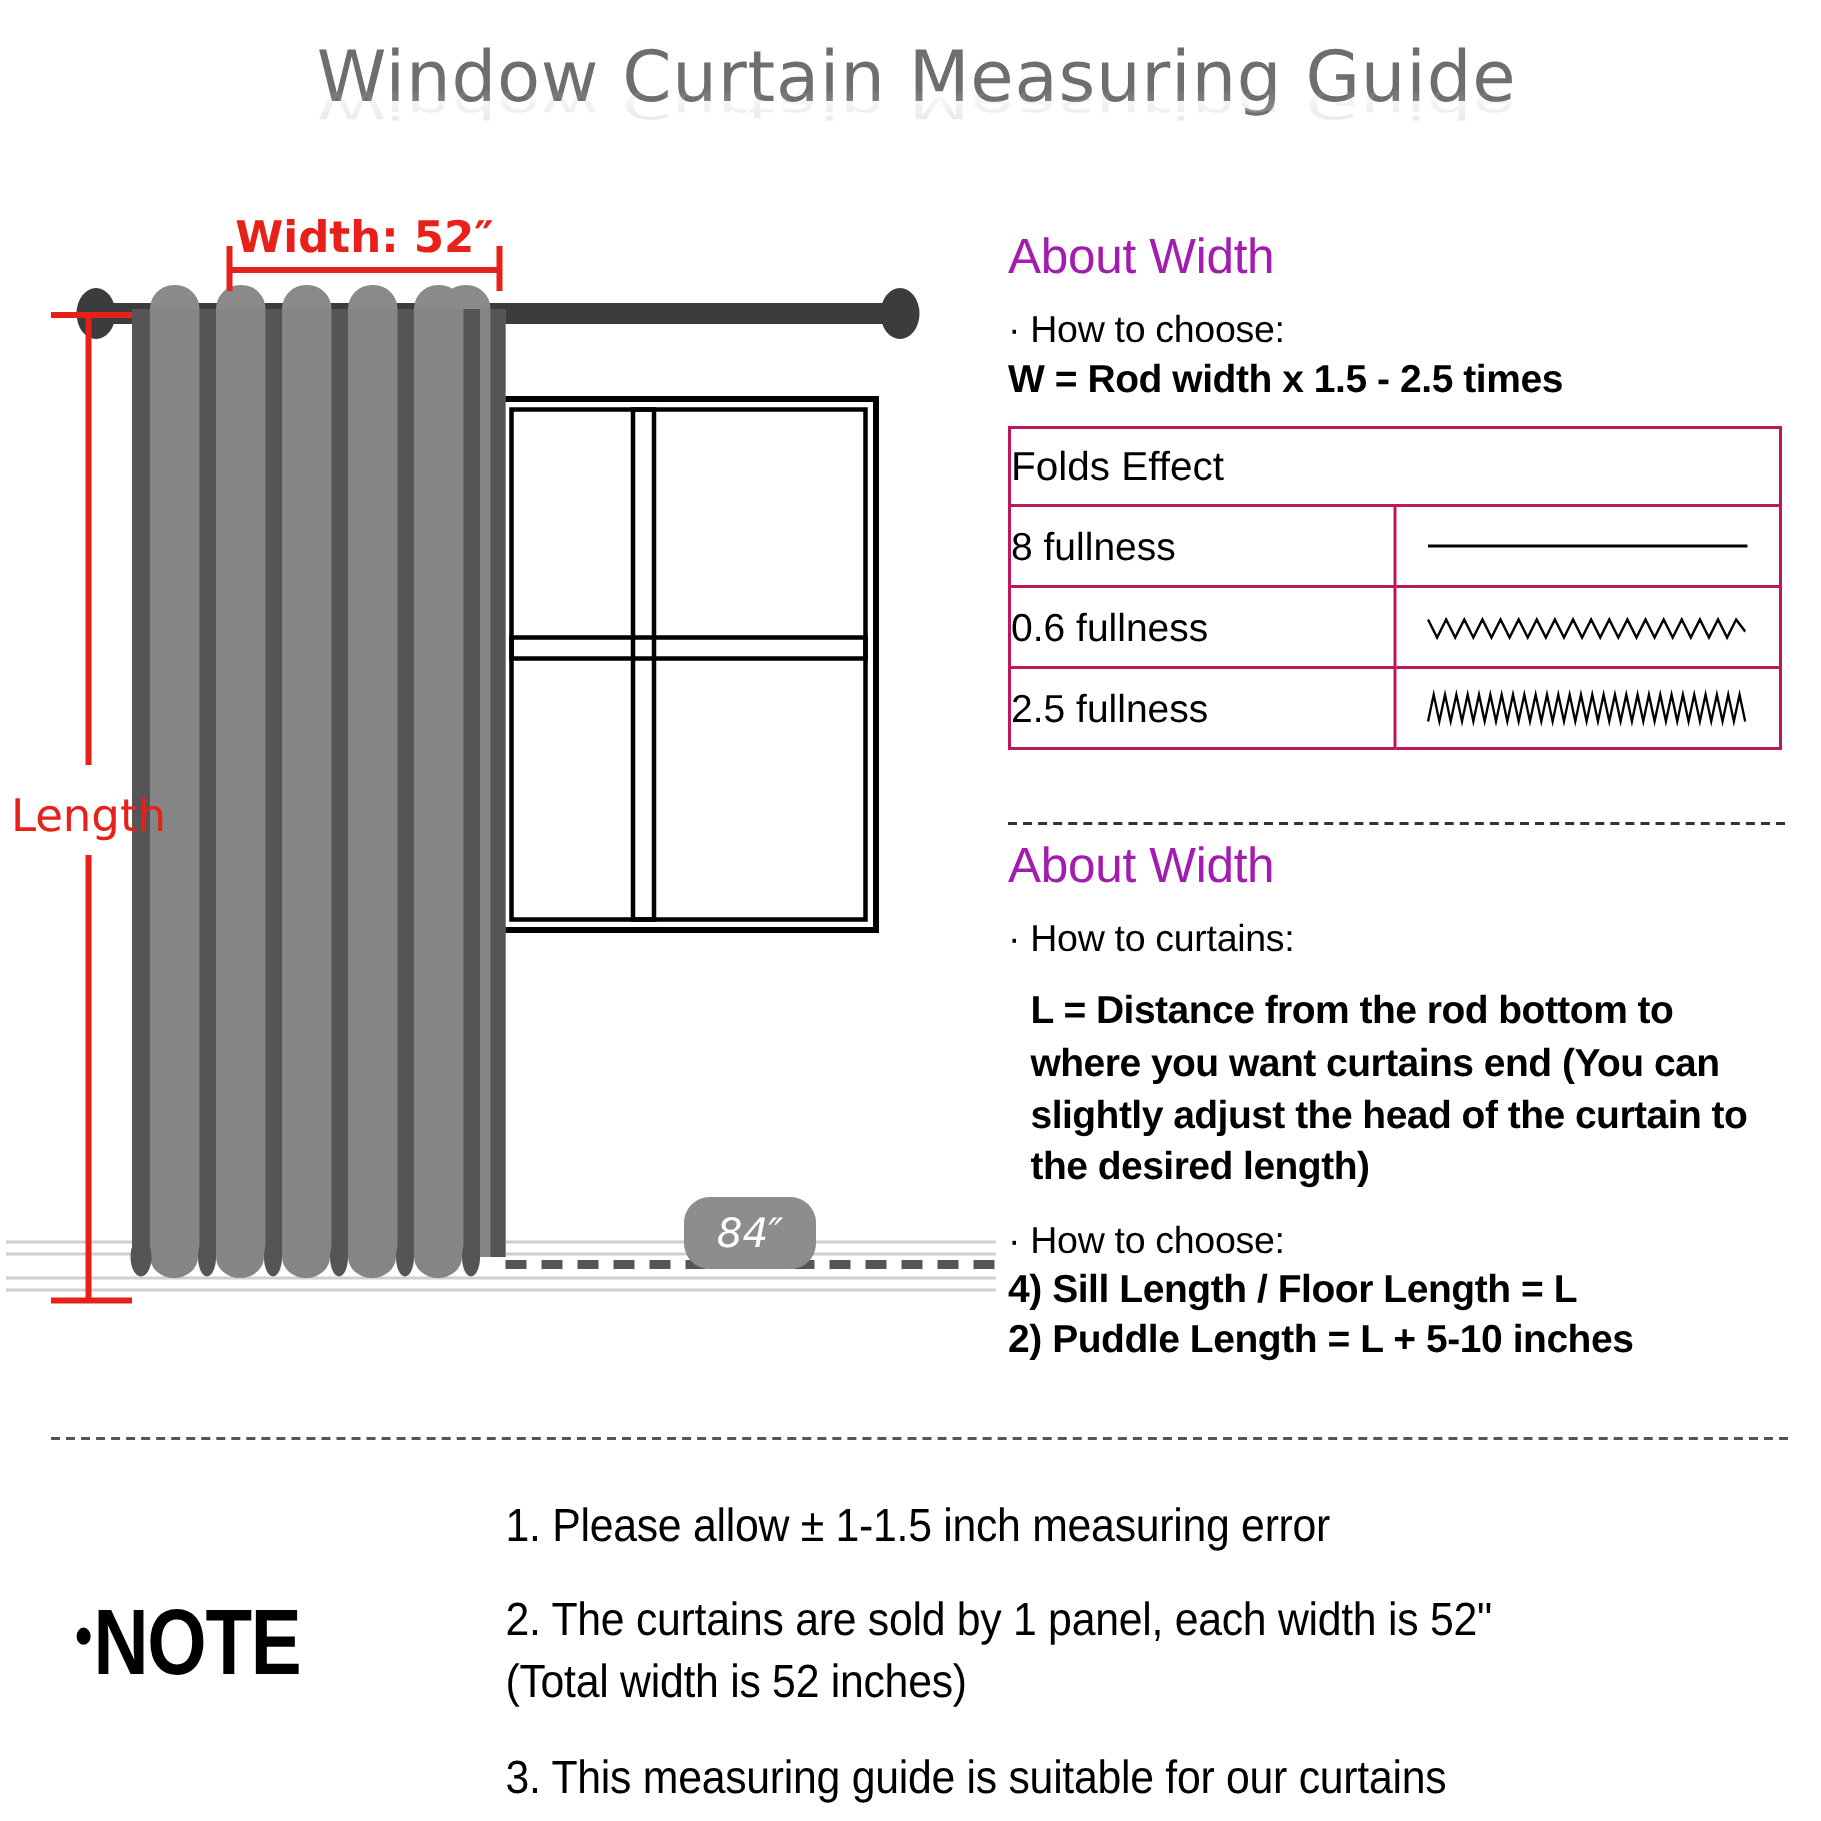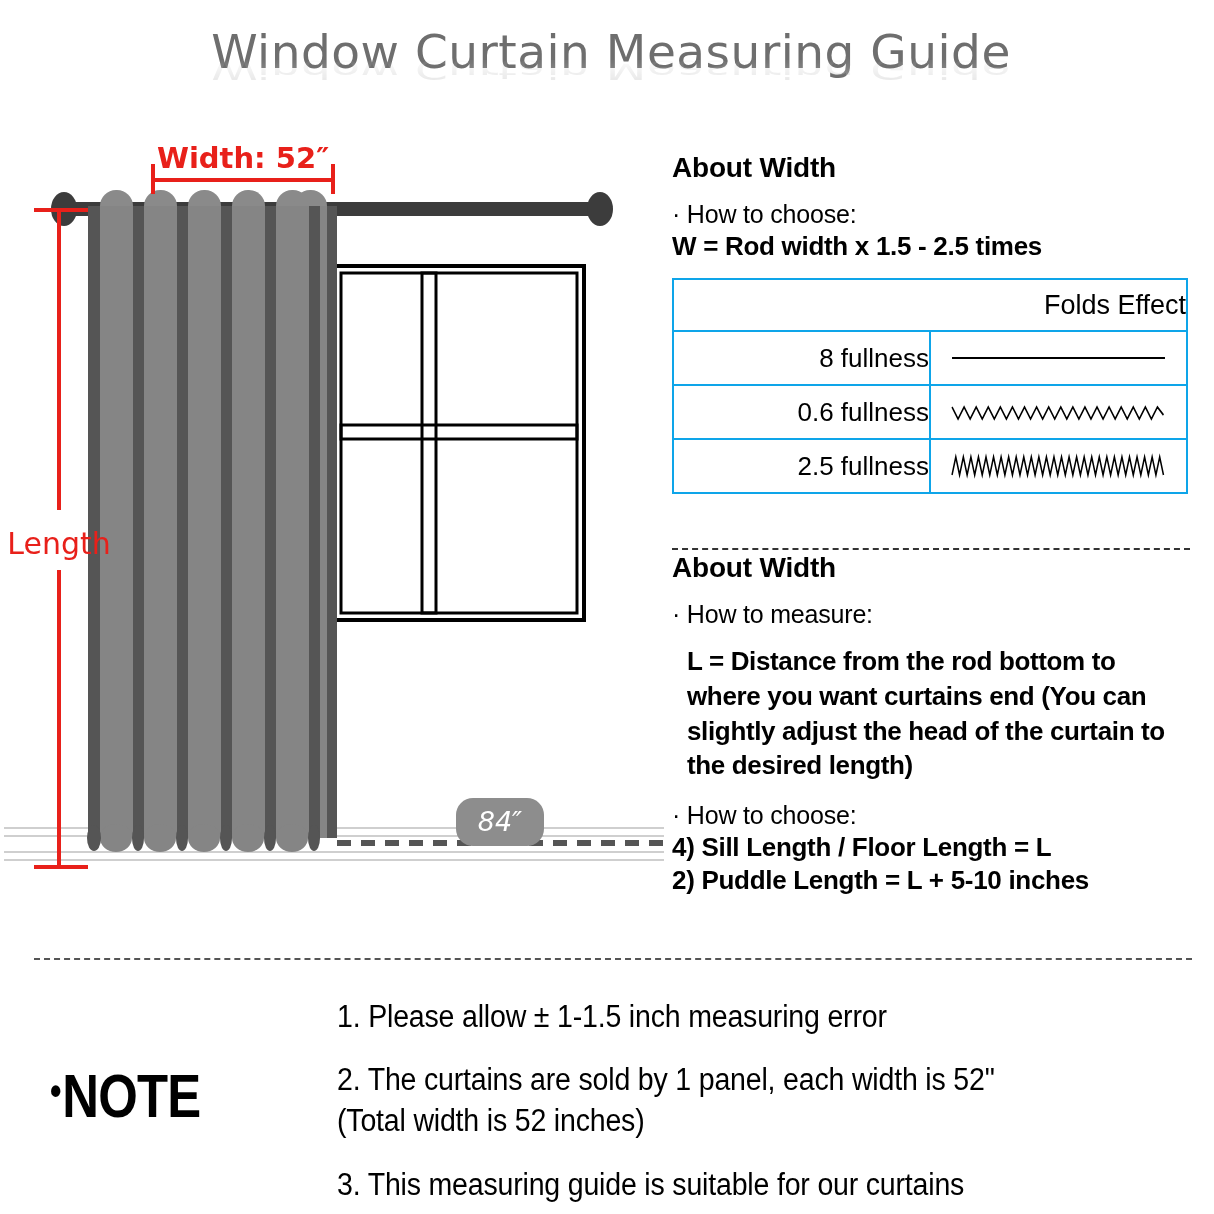--- a/index.html
+++ b/index.html
@@ -64,23 +64,23 @@
   }
 
   
   #right {
     position: absolute;
     left: 668px;
     top: 152px;
     width: 520px;
   }
   .sect-head {
-    font-size: 28px;
-    font-weight: bold;
-    color: #000000;
+    font-size: 33px;
+    font-weight: normal;
+    color: #a21caf;
     margin: 0 0 8px 0;
     letter-spacing: -0.2px;
   }
   .sub-line {
     font-size: 25px;
     margin: 16px 0 2px 0;
     letter-spacing: -0.2px;
   }
   .strong-line {
     font-size: 26px;
@@ -97,24 +97,24 @@
   }
 
   
   .folds-table {
     border-collapse: collapse;
     width: 516px;
     margin-top: 16px;
     table-layout: fixed;
   }
   .folds-table td {
-    border: 2px solid #0ea5e9;
+    border: 2px solid #be185d;
     height: 52px;
     vertical-align: middle;
-    text-align: right;
+    text-align: left;
     font-size: 26px;
     padding: 0;
   }
   .folds-table td.head {
     height: 50px;
     font-size: 27px;
   }
   .folds-table td.label {
     width: 218px;
   }
@@ -314,21 +314,21 @@
                 <polyline fill="none" stroke="#000" stroke-width="2" points="4,26 9,8 14,26 19,8 24,26 29,8 34,26 39,8 44,26 49,8 54,26 59,8 64,26 69,8 74,26 79,8 84,26 89,8 94,26 99,8 104,26 109,8 114,26 119,8 124,26 129,8 134,26 139,8 144,26 149,8 154,26 159,8 164,26 169,8 174,26 179,8 184,26 189,8 194,26 199,8 204,26 209,8 214,26 219,8 224,26 229,8 234,26 239,8 244,26 249,8 254,26 259,8 264,26 269,8 274,26 279,8 284,26"></polyline>
               </svg>
             </td>
           </tr>
         </tbody>
       </table>
     </div>
 
     <div style="margin-top:58px;">
       <div class="sect-head">About Width</div>
-      <div class="sub-line">· How to measure:</div>
+      <div class="sub-line">· How to curtains:</div>
       <div class="para">L = Distance from the rod bottom to where you want curtains end  (You can slightly adjust the head of the curtain to the desired length)</div>
       <div class="sub-line" style="margin-top:18px;">· How to choose:</div>
       <div class="strong-line">4)  Sill Length / Floor Length = L</div>
       <div class="strong-line">2)  Puddle Length = L + 5-10 inches</div>
     </div>
   </div>
 
   <hr class="dash-div" id="div-mid">
   <hr class="dash-div" id="div-bottom">
 

